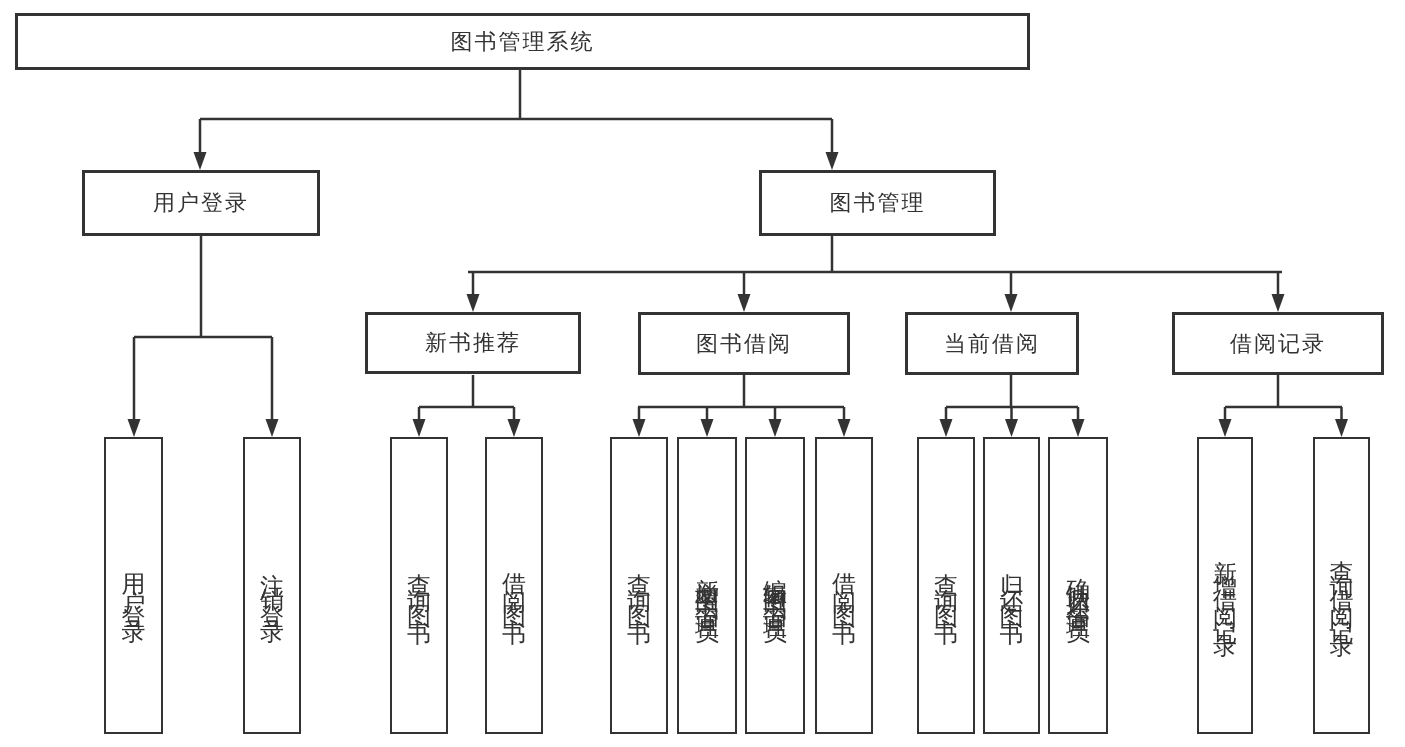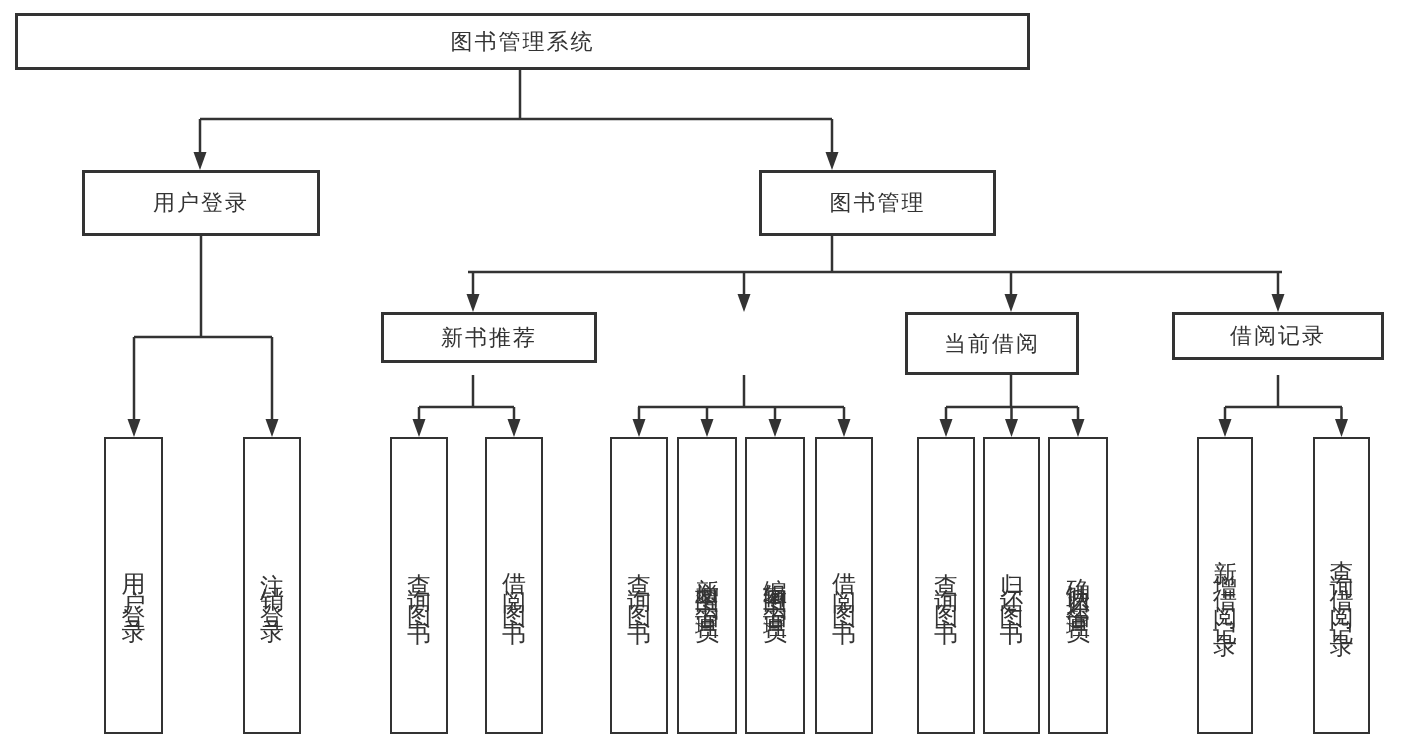--- a/index.html
+++ b/index.html
@@ -127,23 +127,24 @@
       <polygon points="1218.5,419 1231.5,419 1225,437"></polygon>
       <polygon points="1335,419 1348,419 1341.5,437"></polygon>
     </g>
   </svg>
 
   <div class="hbox" style="left:15px; top:13px; width:1015px; height:57px;">图书管理系统</div>
 
   <div class="hbox" style="left:82px; top:170px; width:238px; height:66px;">用户登录</div>
   <div class="hbox" style="left:713px; top:170px; width:237px; height:66px;margin-left:46px;">图书管理</div>
 
-  <div class="hbox" style="left:381px; top:312px; width:216px; height:51px;">新书推荐</div>
+  <div class="hbox" style="left:365px; top:312px; width:216px; height:62px;">新书推荐</div>
+  <div class="hbox" style="left:638px; top:312px; width:212px; height:63px;">图书借阅</div>
   <div class="hbox" style="left:905px; top:312px; width:174px; height:63px;">当前借阅</div>
-  <div class="hbox" style="left:1172px; top:312px; width:212px; height:48px;">借阅记录</div>
+  <div class="hbox" style="left:1172px; top:312px; width:212px; height:63px;">借阅记录</div>
 
   <div class="vbox" style="left:104px; width:59px;">
     <span class="vtext sp4">用户登录</span>
   </div>
   <div class="vbox" style="left:243px; width:58px;">
     <span class="vtext sp4">注销登录</span>
   </div>
 
   <div class="vbox" style="left:390px; width:58px;">
     <span class="vtext sp4">查询图书</span>

